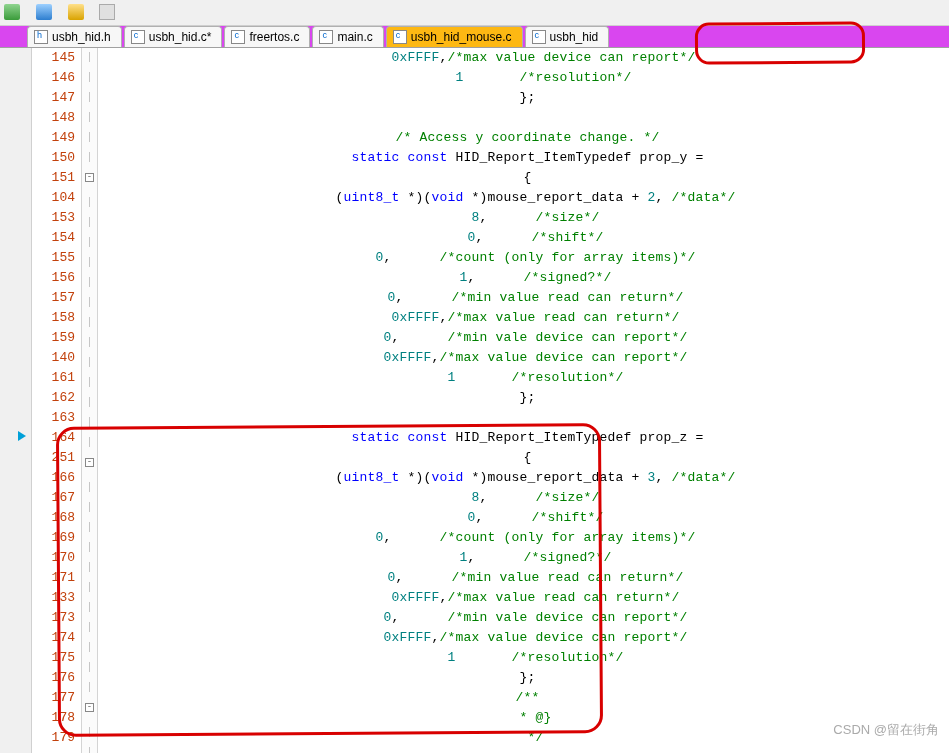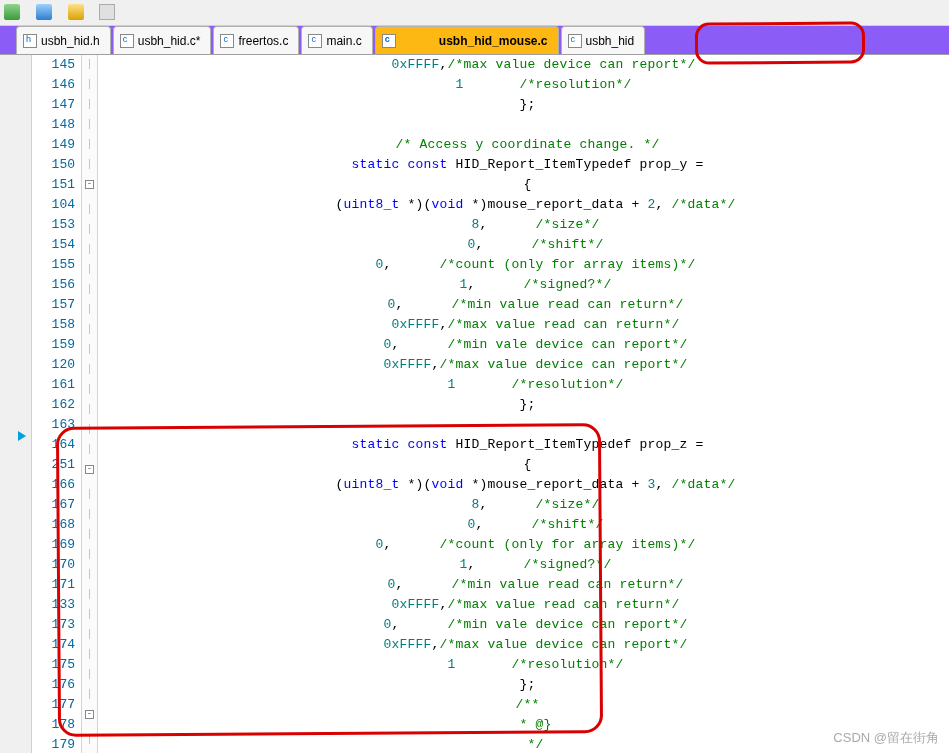--- a/index.html
+++ b/index.html
@@ -21,45 +21,44 @@
   }
   .toolbar-icon {
     display: inline-block;
     width: 16px;
     height: 16px;
     margin: 4px 4px 0 4px;
     vertical-align: top;
   }
   .tabs {
     display: flex;
-    background: #8b5cf6;
+    background: #d946ef;
     border-bottom: 1px solid #a0a0a0;
-    height: 29px;
+    height: 22px;
     overflow: hidden;
-    padding-left: 16px;
+    padding-left: 27px;
     position: relative;
   }
   .tab {
     display: flex;
     align-items: center;
     padding: 2px 10px 2px 6px;
     font-family: "Segoe UI", Tahoma, sans-serif;
     font-size: 12px;
     background: #f7f7f7;
     border: 1px solid #b0b0b0;
     border-bottom: none;
     margin-right: 2px;
     border-radius: 4px 4px 0 0;
     cursor: pointer;
     white-space: nowrap;
   }
   .tab.active {
     background: #fdb813;
-    font-weight: bold;
-    gap: 39px;
+    font-weight: normal;
   }
   .file-c-icon, .file-h-icon {
     width: 14px;
     height: 14px;
     margin-right: 4px;
     display: inline-block;
     background: #fff;
     border: 1px solid #888;
     position: relative;
   }
@@ -87,21 +86,21 @@
   .gutter-marks {
     width: 32px;
     background: #f0f0f0;
     border-right: 1px solid #d0d0d0;
   }
   .line-numbers {
     width: 50px;
     background: #ffffff;
     text-align: right;
     padding-right: 6px;
-    color: #0369a1;
+    color: #c2410c;
     font-size: 13px;
     line-height: 20px;
     border-right: 1px solid #d4d4d4;
   }
   .fold-col {
     width: 16px;
     background: #fbfbfb;
     border-right: 1px solid #d4d4d4;
     line-height: 20px;
     font-size: 10px;
@@ -155,21 +154,21 @@
     width: 545px;
     height: 310px;
     top: 425px;
     left: 57px;
     pointer-events: none;
     transform: rotate(-0.4deg);
   }
   .watermark {
     position: absolute;
     right: 10px;
-    bottom: 6px;
+    bottom: 14px;
     font-family: "Segoe UI", Tahoma, sans-serif;
     font-size: 13px;
     color: #aaa;
   }
   .bp-arrow {
     position: absolute;
     left: 18px;
     top: 431px;
     width: 0; height:0;
     border-top: 5px solid transparent;
@@ -262,21 +261,21 @@
       <div class="line">150</div>
       <div class="line">151</div>
       <div class="line">104</div>
       <div class="line">153</div>
       <div class="line">154</div>
       <div class="line">155</div>
       <div class="line">156</div>
       <div class="line">157</div>
       <div class="line">158</div>
       <div class="line">159</div>
-      <div class="line">120</div>
+      <div class="line">140</div>
       <div class="line">161</div>
       <div class="line">162</div>
       <div class="line">163</div>
       <div class="line">164</div>
       <div class="line">251</div>
       <div class="line">166</div>
       <div class="line">167</div>
       <div class="line">168</div>
       <div class="line">169</div>
       <div class="line">170</div>

